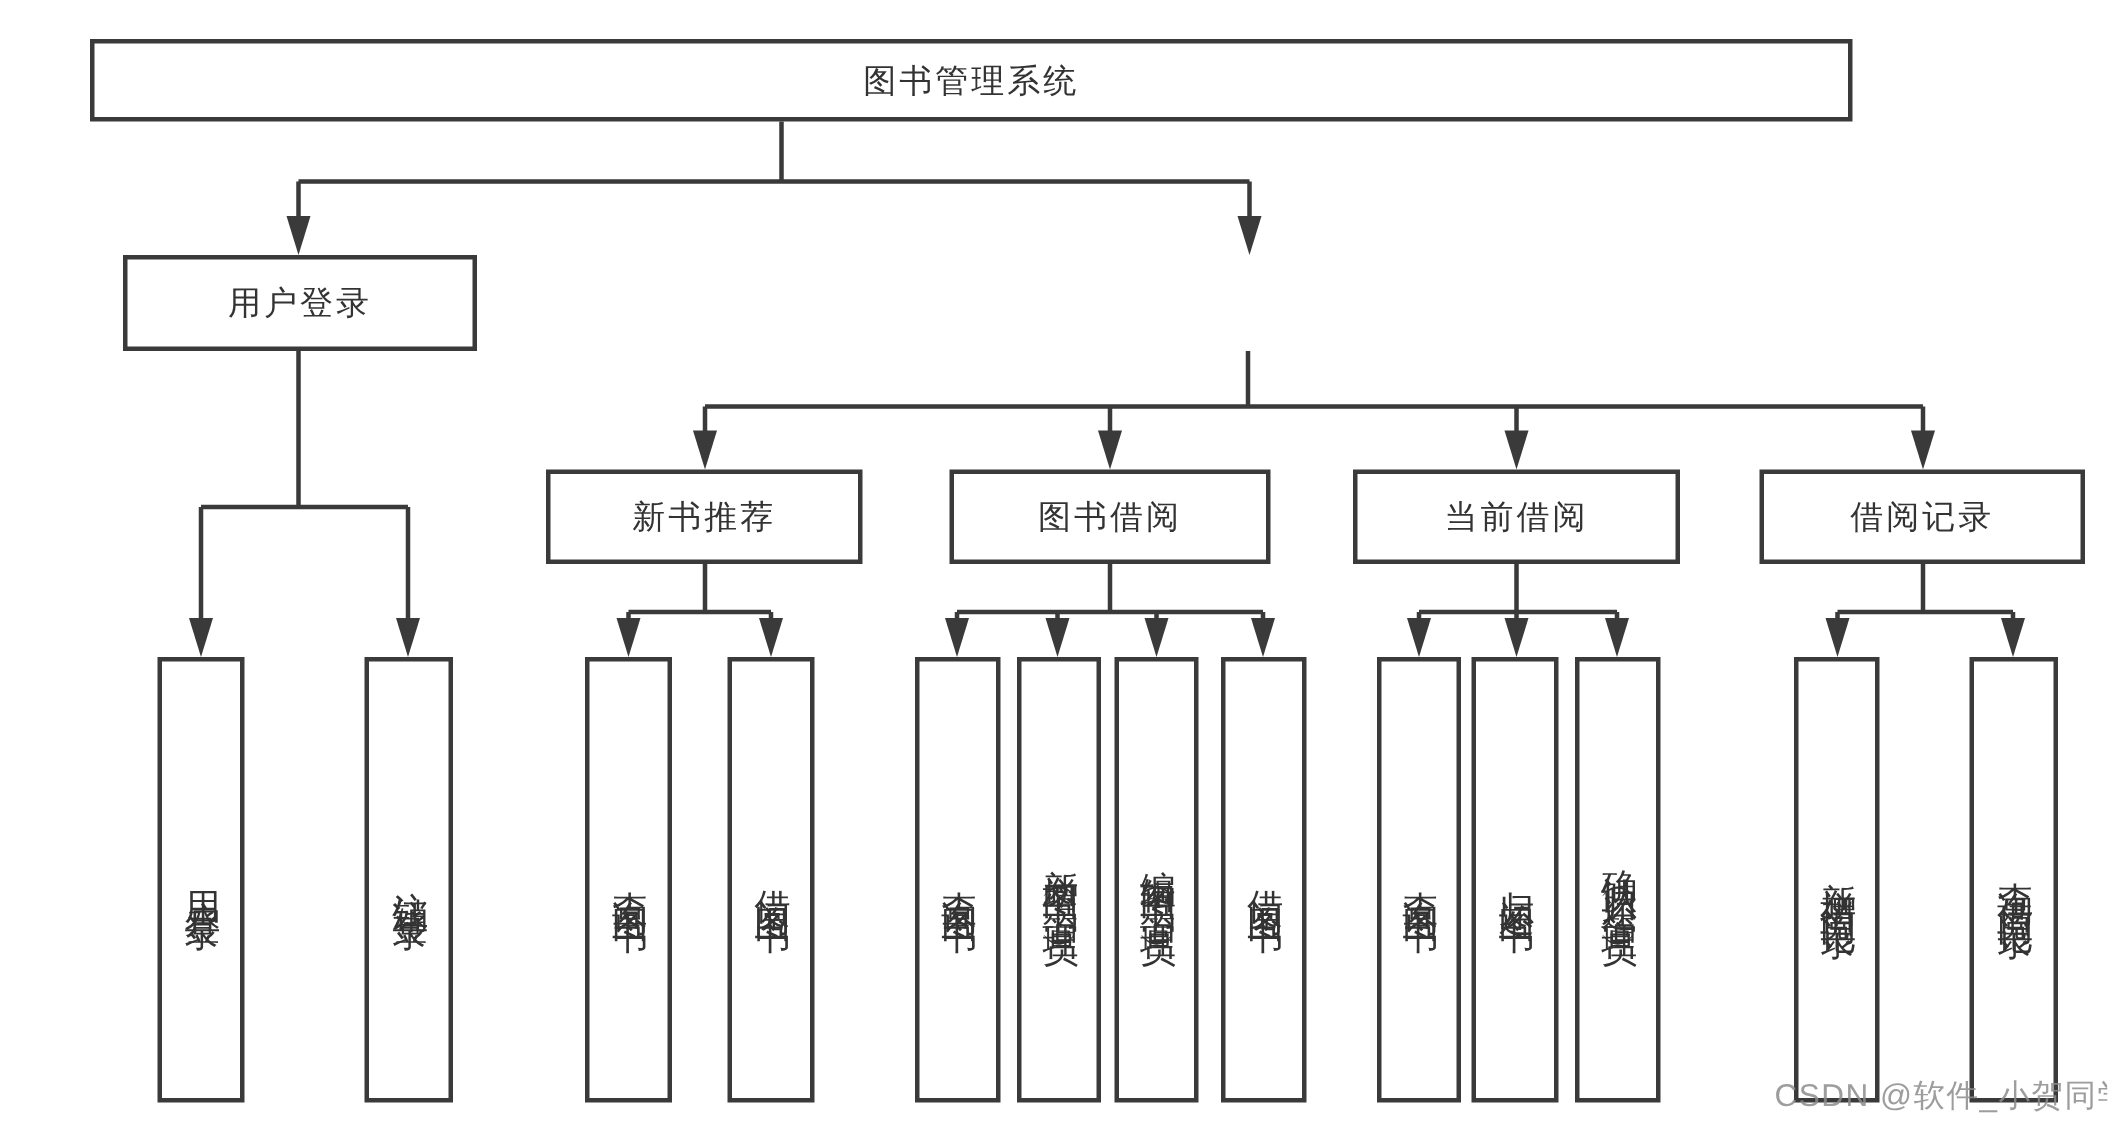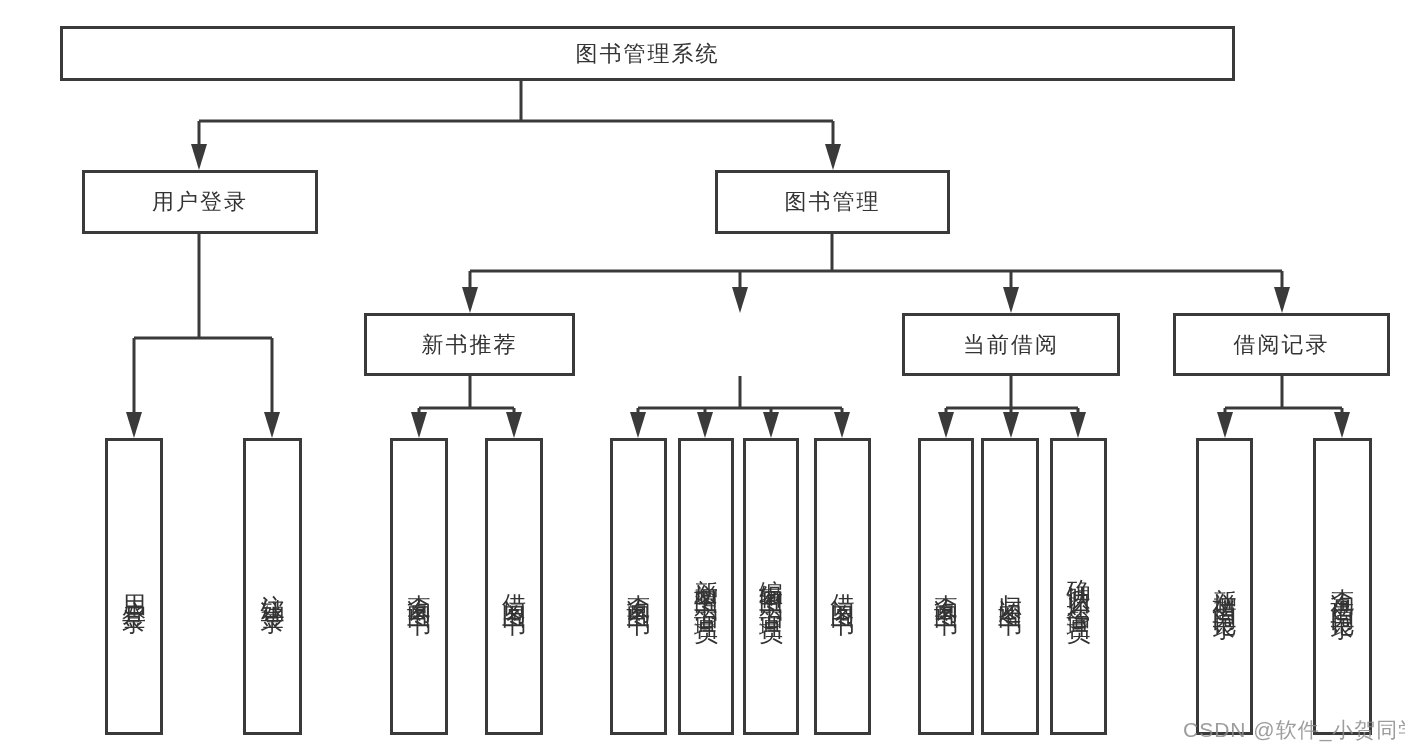--- a/index.html
+++ b/index.html
@@ -95,26 +95,26 @@
     </g>
   </svg>
 
   <div class="box hbox" style="left:18px;top:26px;width:1175px;margin-left:42px;">
     <span class="hlabel">图书管理系统</span>
   </div>
 
   <div class="box hbox" style="left:82px;top:170px;width:236px;height:64px;">
     <span class="hlabel">用户登录</span>
   </div>
-  <div class="box hbox" style="left:715px;top:170px;width:235px;height:64px;">
-    <span class="hlabel">图书管理</span>
-  </div>
 
   <div class="box hbox" style="left:364px;top:313px;width:211px;height:63px;justify-content:center;">
     <span class="hlabel">新书推荐</span>
+  </div>
+  <div class="box hbox" style="left:633px;top:313px;width:214px;height:63px;">
+    <span class="hlabel">图书借阅</span>
   </div>
   <div class="box hbox" style="left:902px;top:313px;width:218px;height:63px;">
     <span class="hlabel">当前借阅</span>
   </div>
   <div class="box hbox" style="left:1173px;top:313px;width:217px;height:63px;">
     <span class="hlabel">借阅记录</span>
   </div>
 
   <div class="box vbox" style="left:105px;width:58px;">
     <span class="vlabel">用户登录</span>

